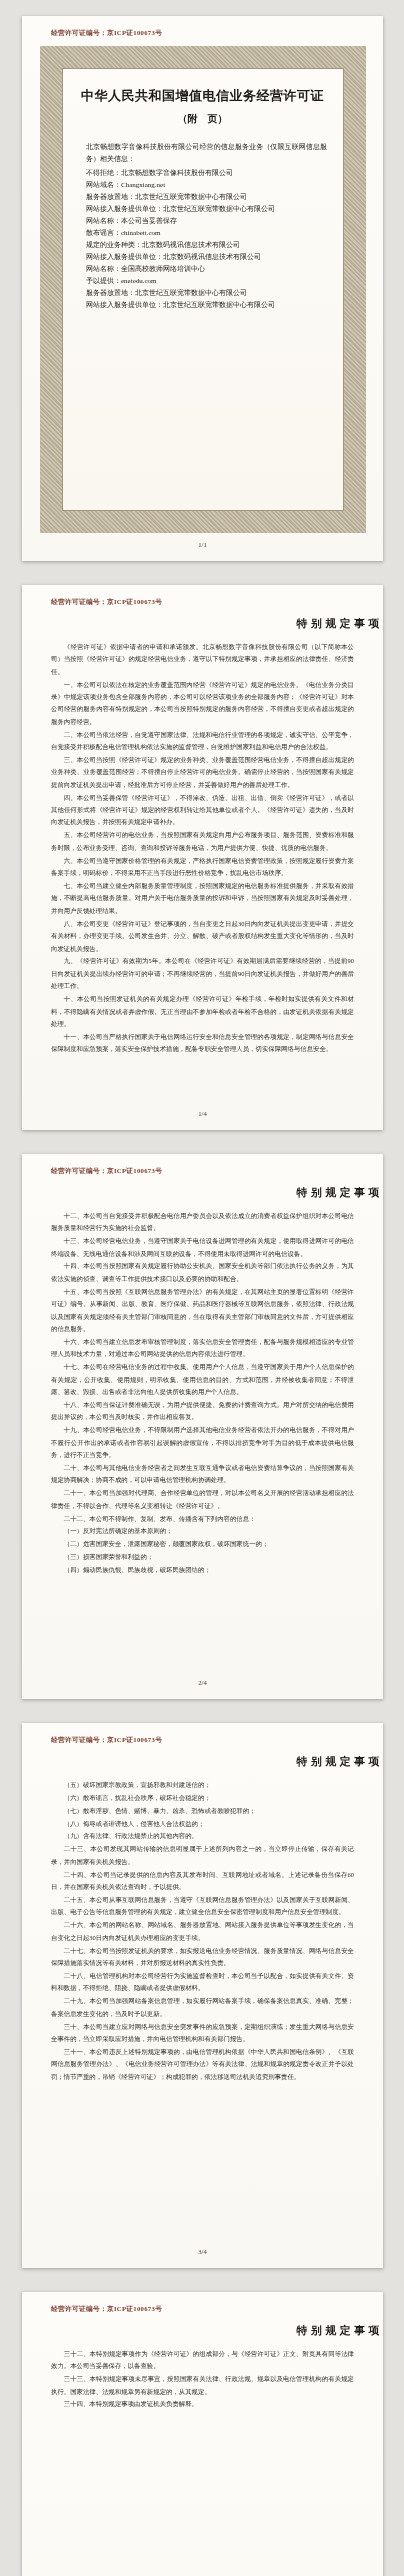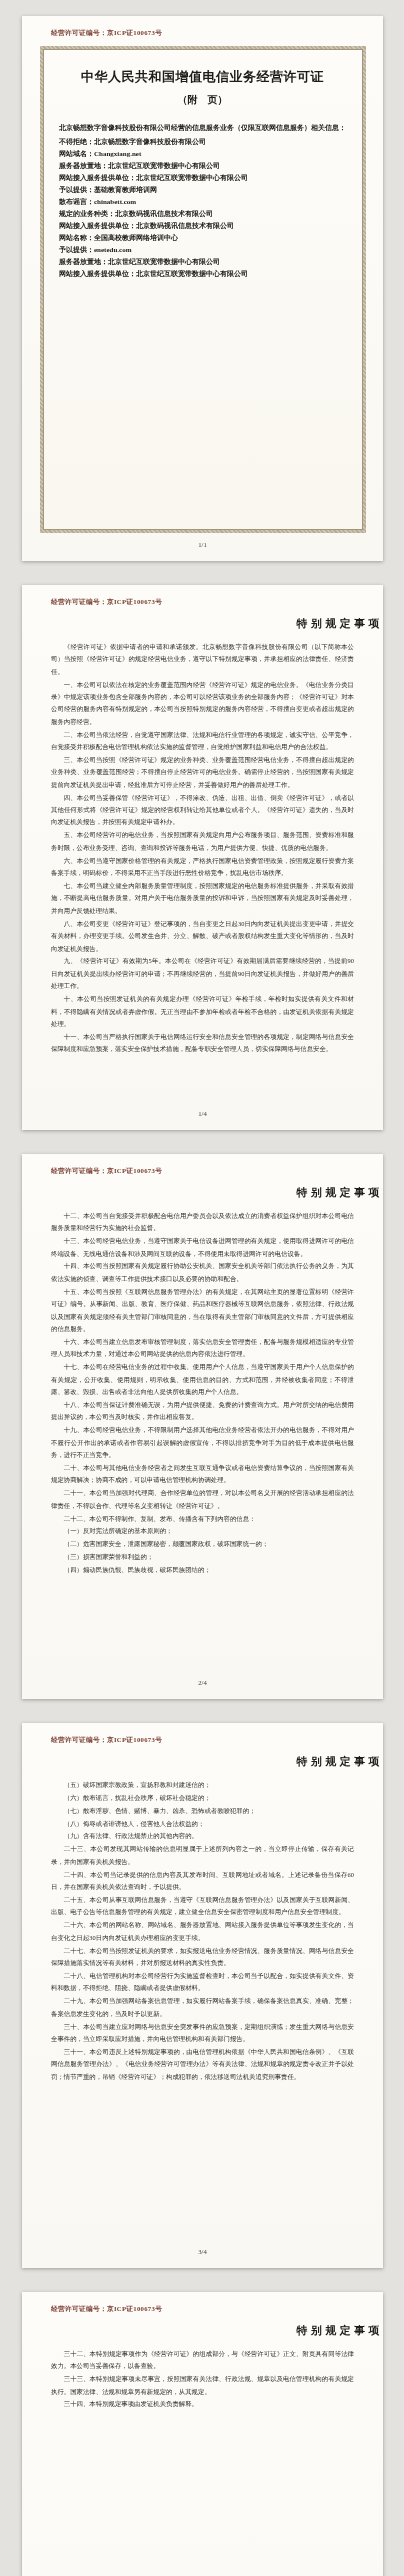--- a/index.html
+++ b/index.html
@@ -23,34 +23,34 @@
     white-space:nowrap;
   }
   .page-no {
     position:absolute; bottom:12.4px; left:0; right:0;
     text-align:center; font-size:6.7px; color:#45403a;
   }
   
   .frame {
     position:absolute; top:30px; left:17.5px; right:17.5px; bottom:28px;
     background:repeating-linear-gradient(45deg,#cdc5b2 0 1.5px,#b7ac95 1.5px 3.1px);
-    padding:3px;
+    padding:22px;
   }
   .frame-inner {
     width:100%; height:100%;
     background:linear-gradient(180deg,#fdfcf9,#faf7f0);
     border:0.5px solid #a1957c;
     padding:14.4px 15.5px;
   }
   .cert-title {
     text-align:center; font-size:13px; font-weight:bold;
     letter-spacing:0.5px; margin-top:4.1px; color:#1f1c17;
   }
   .cert-subtitle { text-align:center; font-size:10px; font-weight:bold; margin-top:7.2px; color:#1f1c17; }
-  .cert-body { margin-top:14.4px; font-size:7px; font-weight:bold; line-height:12px; color:#24211c; }
+  .cert-body { margin-top:14.4px; font-size:7px; font-weight:normal; line-height:12px; color:#24211c;margin-left:8px; }
   .cert-intro { margin-bottom:2.1px; text-align:justify; }
   .site-line { white-space:nowrap; }
   
   .sp-title {
     margin-top:32px; text-align:right;
     font-size:10.8px; font-weight:bold; letter-spacing:3.6px; color:#211e19;
   }
   .sp-body {
     margin:10.3px 29px 0; font-size:6.4px; line-height:12.4px;
     text-align:justify; color:#2c2923;
@@ -68,21 +68,21 @@
     <div class="frame-inner">
       <div class="cert-title">中华人民共和国增值电信业务经营许可证</div>
       <div class="cert-subtitle">（附　页）</div>
       <div class="cert-body">
         <div class="cert-intro">北京畅想数字音像科技股份有限公司经营的信息服务业务（仅限互联网信息服务）相关信息：</div>
         <div>
             <div class="site-line">不得拒绝：北京畅想数字音像科技股份有限公司</div>
             <div class="site-line">网站域名：Changxiang.net</div>
             <div class="site-line">服务器放置地：北京世纪互联宽带数据中心有限公司</div>
             <div class="site-line">网站接入服务提供单位：北京世纪互联宽带数据中心有限公司</div>
-            <div class="site-line">予以提供：基础教育教师培训网</div>
+            <div class="site-line">网站名称：本公司当妥善保存</div>
             <div class="site-line">散布谣言：chinabett.com</div>
             <div class="site-line">规定的业务种类：北京数码视讯信息技术有限公司</div>
             <div class="site-line">网站接入服务提供单位：北京数码视讯信息技术有限公司</div>
             <div class="site-line">网站名称：全国高校教师网络培训中心</div>
             <div class="site-line">予以提供：enetedu.com</div>
             <div class="site-line">服务器放置地：北京世纪互联宽带数据中心有限公司</div>
             <div class="site-line">网站接入服务提供单位：北京世纪互联宽带数据中心有限公司</div>
           </div>
       </div>
     </div>

